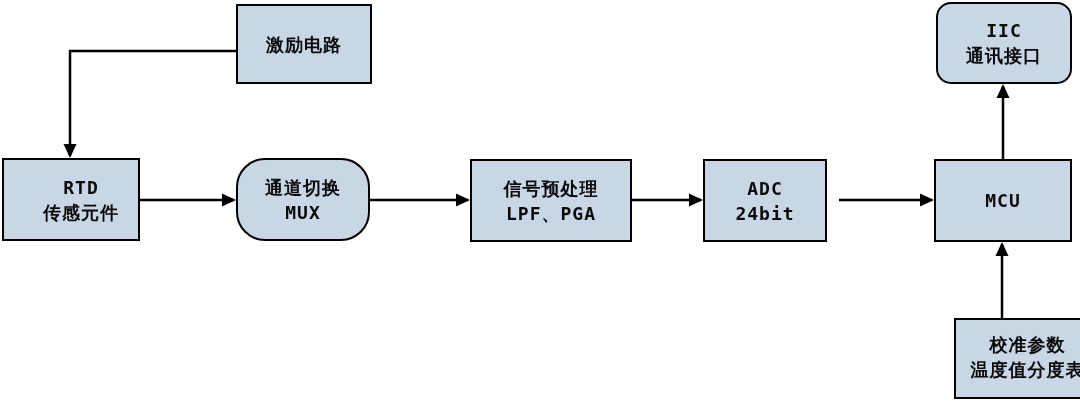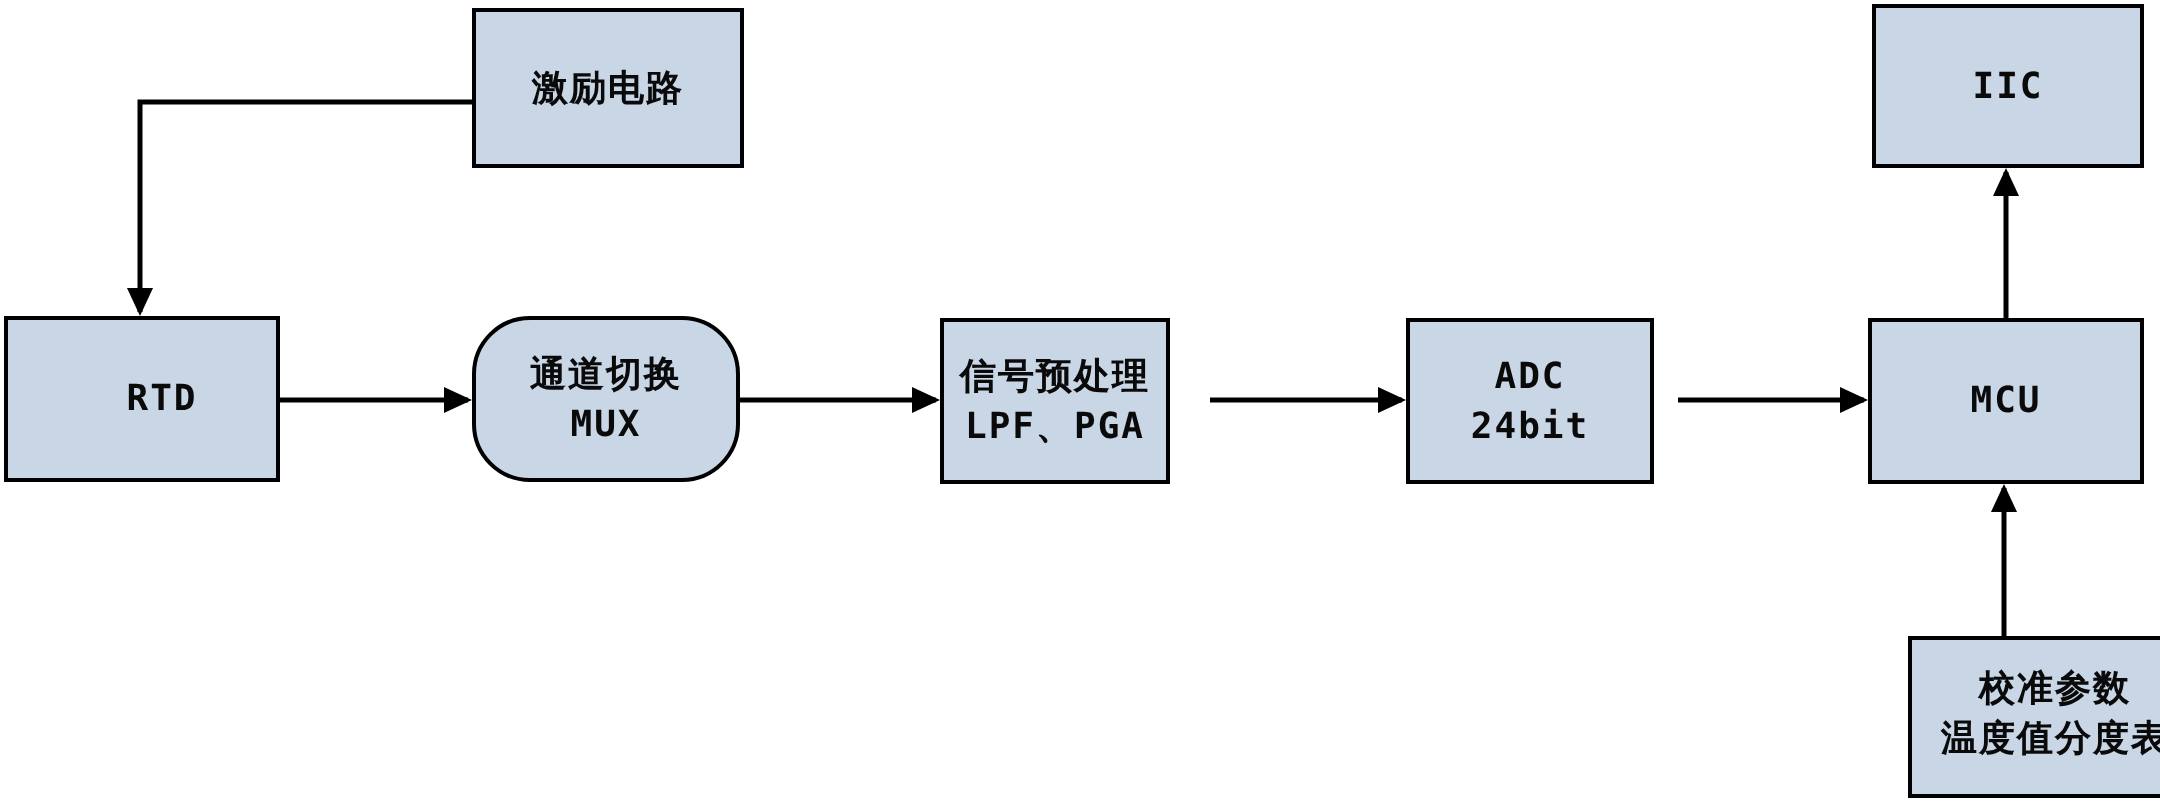--- a/index.html
+++ b/index.html
@@ -35,24 +35,24 @@
     color: #0a0a0a;
     line-height: 25px;
     letter-spacing: 1px;
     white-space: nowrap;
   }
   .node .line:empty { display: none; }
 
   .pos-excitation   { left: 236px; top: 4px;   width: 136px; height: 80px; justify-content: center; }
   .pos-rtd          { left: 2px;   top: 158px; width: 138px; height: 83px; padding-left: 20px; }
   .pos-mux          { left: 236px; top: 158px; width: 134px; height: 83px; border-radius: 29px; }
-  .pos-preprocess   { left: 470px; top: 159px; width: 115px; height: 83px; }
+  .pos-preprocess   { left: 470px; top: 159px; width: 162px; height: 83px; }
   .pos-adc          { left: 703px; top: 159px; width: 124px; height: 83px; }
   .pos-mcu          { left: 934px; top: 159px; width: 138px; height: 83px; }
-  .pos-iic          { left: 936px; top: 2px;   width: 136px; height: 82px; }
+  .pos-iic          { left: 936px; top: 2px;   width: 136px; height: 82px; border-radius: 15px; }
   .pos-calibration  { left: 954px; top: 318px; width: 147px; height: 81px; font-family: Liberation Mono, monospace; }
 </style>
 </head>
 <body>
 
 <div class="canvas">
 
   <svg class="wires" viewBox="0 0 1080 401" xmlns="http://www.w3.org/2000/svg">
     <defs>
       <marker id="ah" markerUnits="userSpaceOnUse" markerWidth="18" markerHeight="18" refX="13" refY="8" orient="auto">
@@ -68,20 +68,21 @@
     <path d="M1002,318 V244" fill="none" stroke="#000000" stroke-width="2.5" marker-end="url(#ah)"></path>
   </svg>
 
   <div class="node pos-excitation">
     <span class="line">激励电路</span>
 
   </div>
 
   <div class="node pos-rtd">
     <span class="line">RTD</span>
+    <span class="line">传感元件</span>
   </div>
 
   <div class="node pos-mux">
     <span class="line">通道切换</span>
     <span class="line">MUX</span>
   </div>
 
   <div class="node pos-preprocess">
     <span class="line">信号预处理</span>
     <span class="line">LPF、PGA</span>
@@ -92,20 +93,21 @@
     <span class="line">24bit</span>
   </div>
 
   <div class="node pos-mcu">
     <span class="line">MCU</span>
 
   </div>
 
   <div class="node pos-iic">
     <span class="line">IIC</span>
+    <span class="line">通讯接口</span>
   </div>
 
   <div class="node pos-calibration">
     <span class="line">校准参数</span>
     <span class="line">温度值分度表</span>
   </div>
 
 </div>
 
 </body></html>

